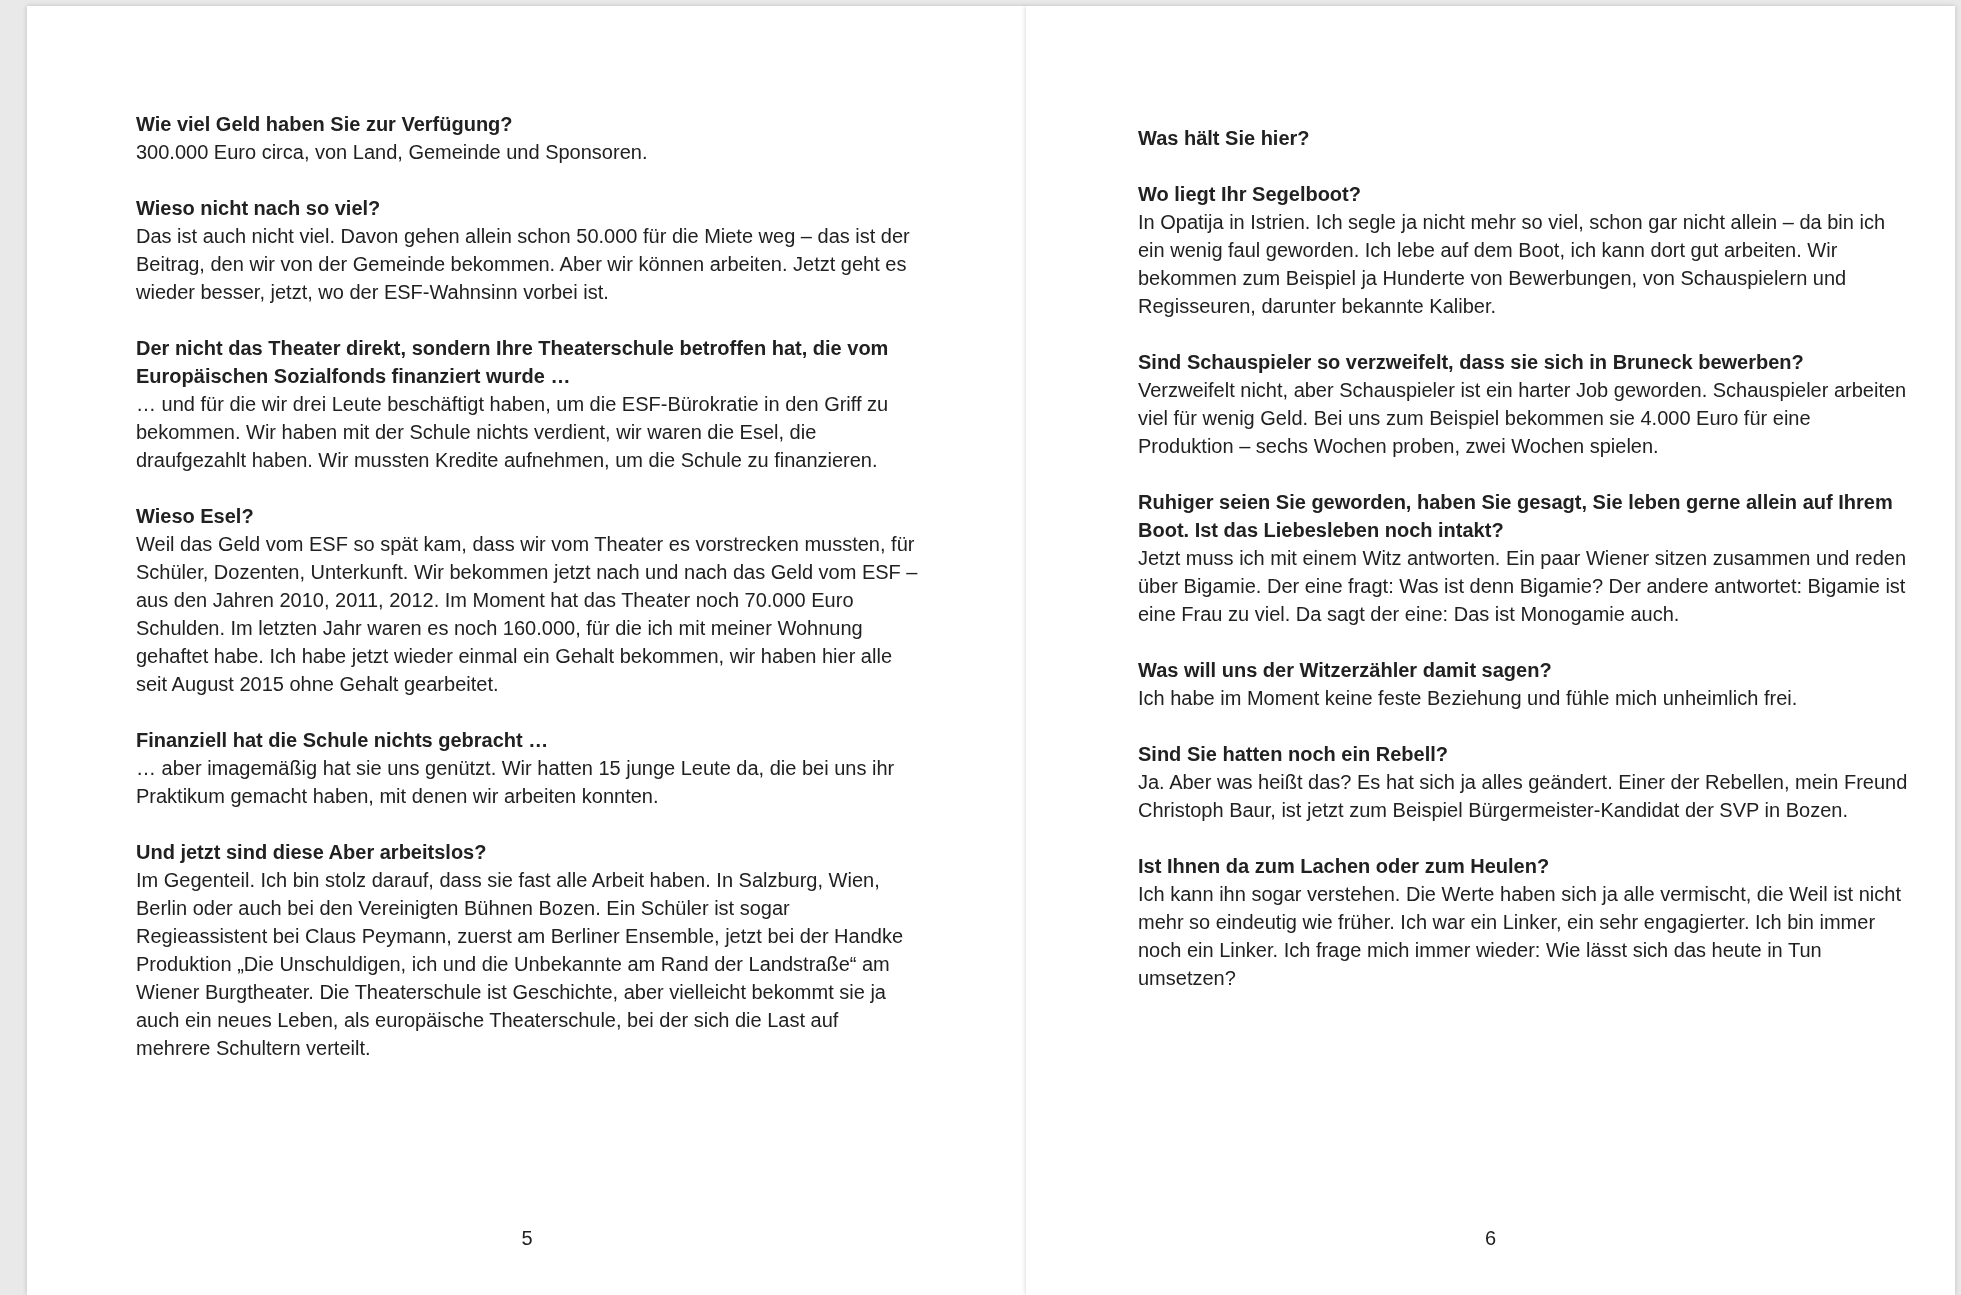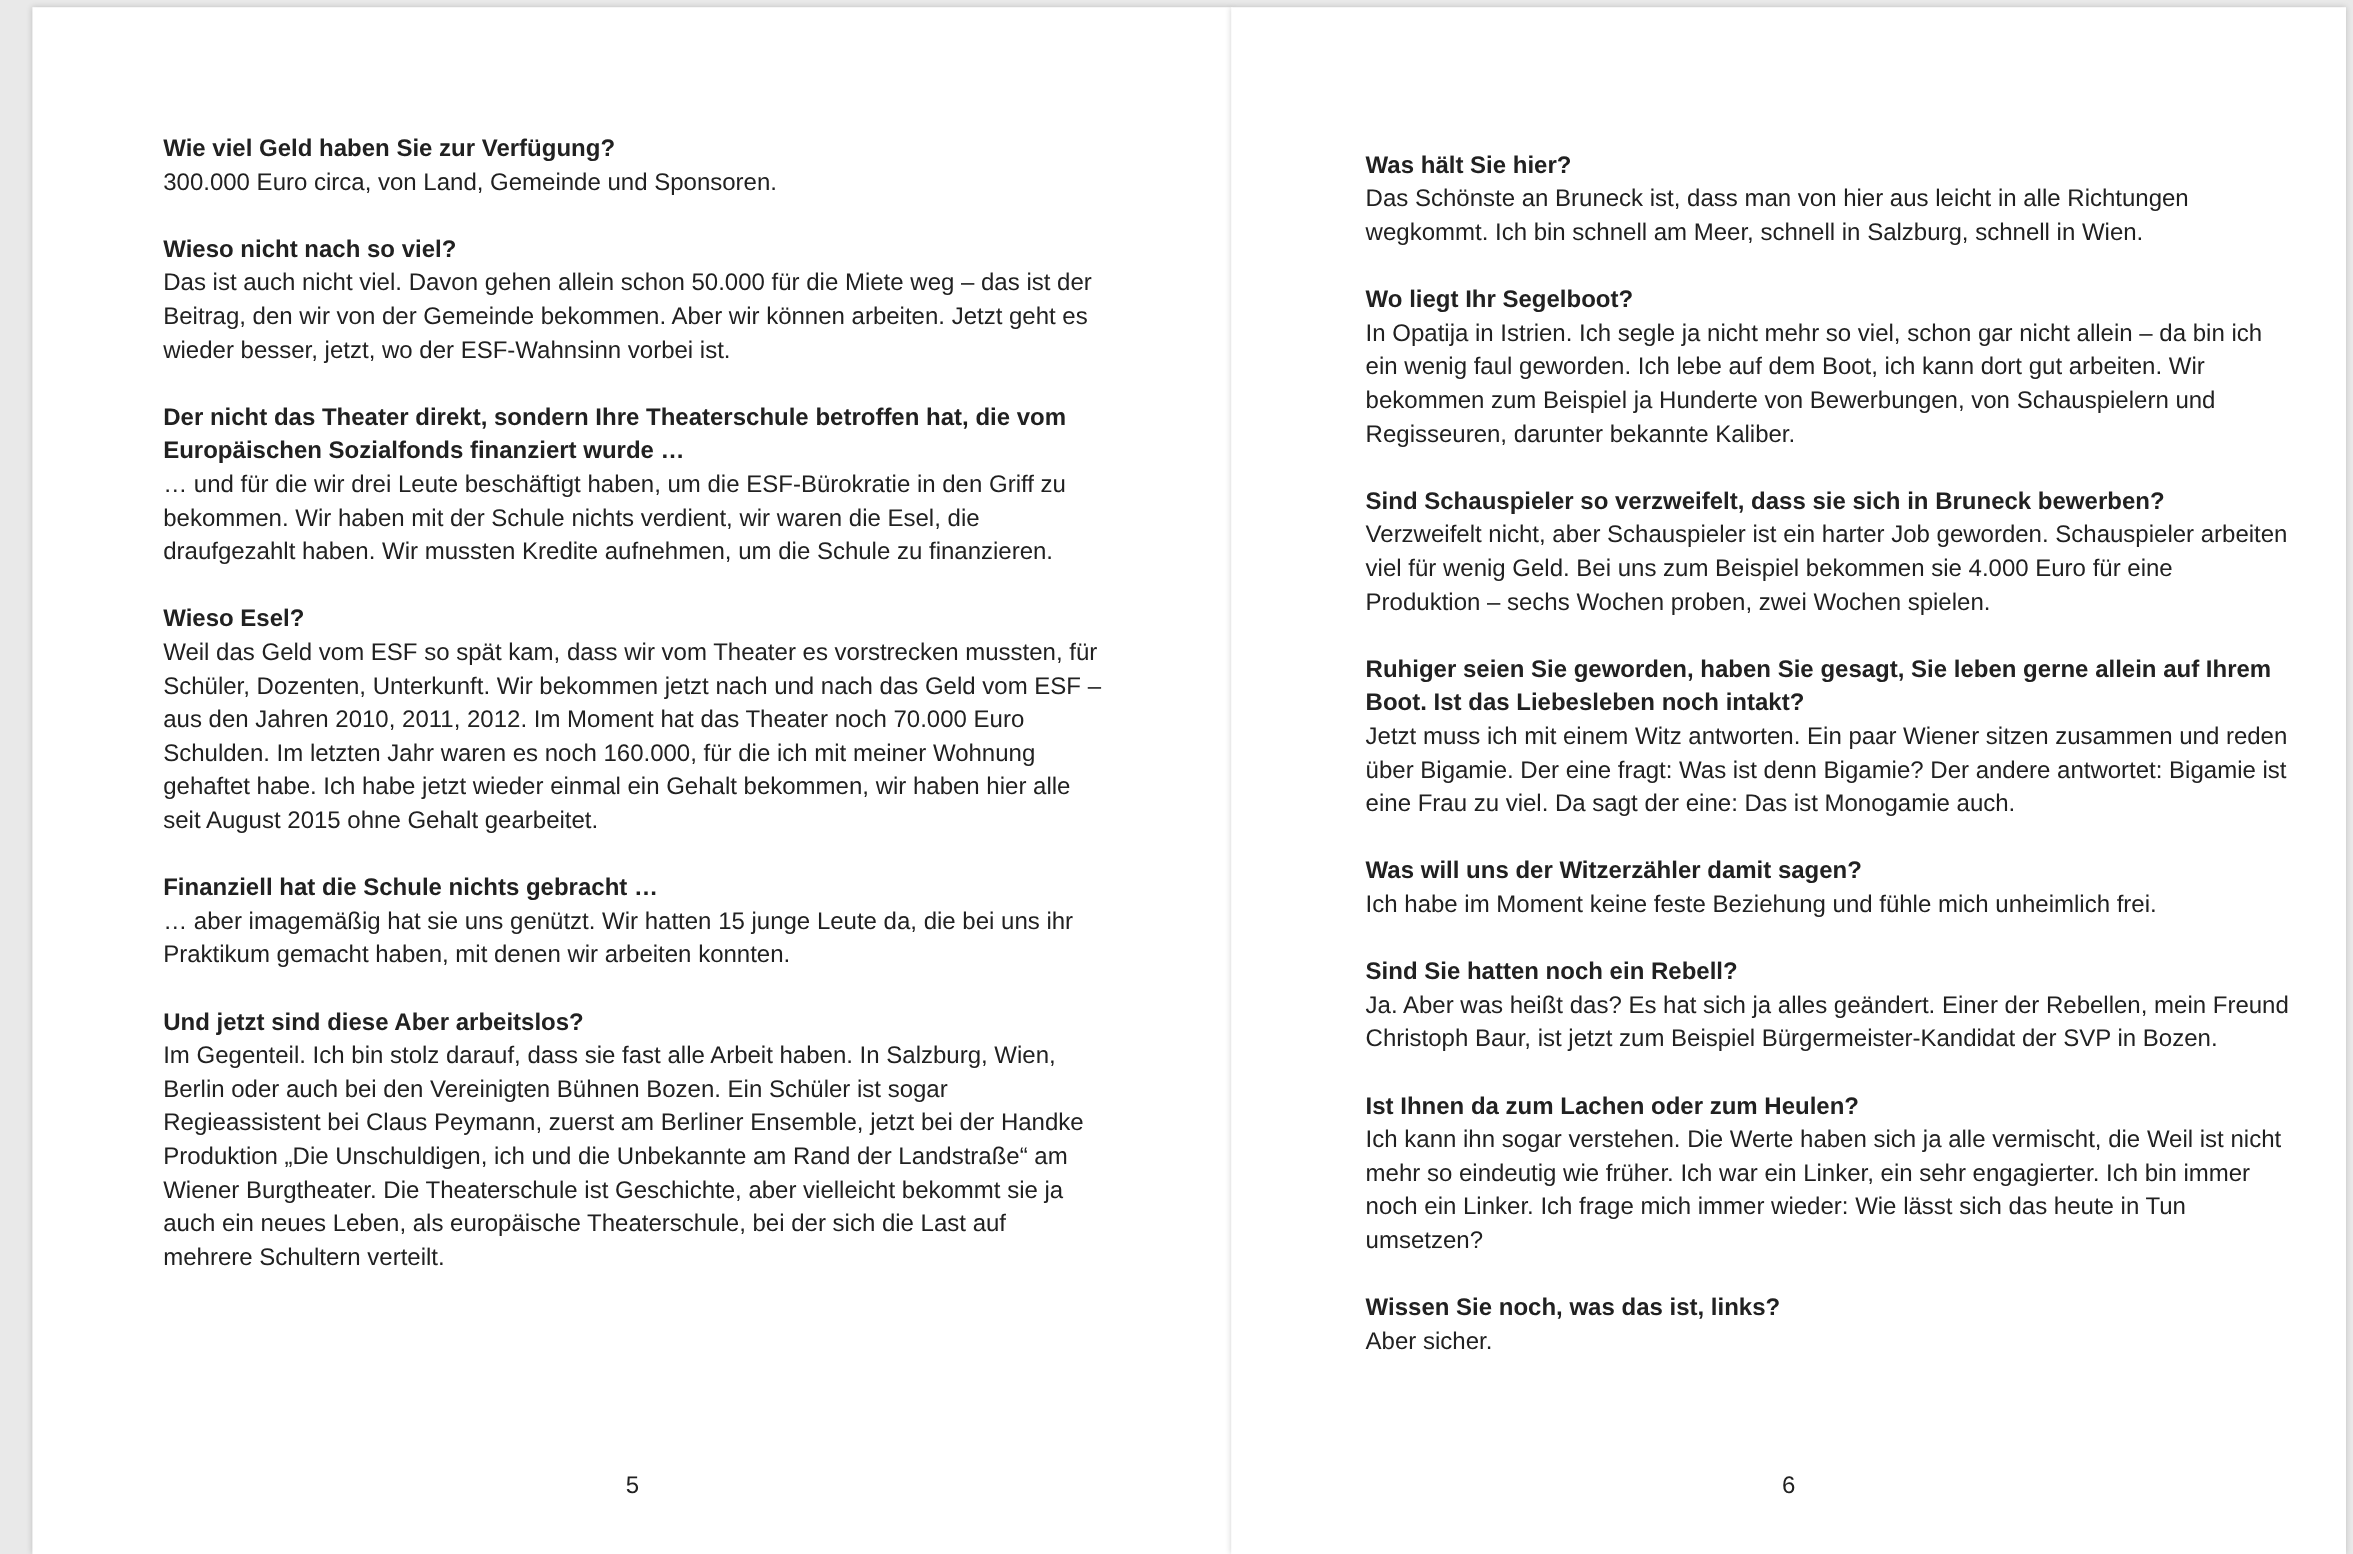--- a/index.html
+++ b/index.html
@@ -100,21 +100,20 @@
         <p class="answer">Im Gegenteil. Ich bin stolz darauf, dass sie fast alle Arbeit haben. In Salzburg, Wien, Berlin oder auch bei den Vereinigten Bühnen Bozen. Ein Schüler ist sogar Regieassistent bei Claus Peymann, zuerst am Berliner Ensemble, jetzt bei der Handke Produktion „Die Unschuldigen, ich und die Unbekannte am Rand der Landstraße“ am Wiener Burgtheater. Die Theaterschule ist Geschichte, aber vielleicht bekommt sie ja auch ein neues Leben, als europäische Theaterschule, bei der sich die Last auf mehrere Schultern verteilt.</p>
       </div>
     </div>
   <div class="page-number">5</div>
 </section>
 
 <section class="page page-right" style="background: rgb(255, 255, 255); text-decoration: underline;">
   <div class="content">
       <div class="qa-block">
         <p class="question">Was hält Sie hier?</p>
-        <p class="answer">Das Schönste an Bruneck ist, dass man von hier aus leicht in alle Richtungen wegkommt. Ich bin schnell am Meer, schnell in Salzburg, schnell in Wien.</p>
       </div>
       <div class="qa-block">
         <p class="question">Wo liegt Ihr Segelboot?</p>
         <p class="answer">In Opatija in Istrien. Ich segle ja nicht mehr so viel, schon gar nicht allein – da bin ich ein wenig faul geworden. Ich lebe auf dem Boot, ich kann dort gut arbeiten. Wir bekommen zum Beispiel ja Hunderte von Bewerbungen, von Schauspielern und Regisseuren, darunter bekannte Kaliber.</p>
       </div>
       <div class="qa-block">
         <p class="question">Sind Schauspieler so verzweifelt, dass sie sich in Bruneck bewerben?</p>
         <p class="answer">Verzweifelt nicht, aber Schauspieler ist ein harter Job geworden. Schauspieler arbeiten viel für wenig Geld. Bei uns zum Beispiel bekommen sie 4.000 Euro für eine Produktion – sechs Wochen proben, zwei Wochen spielen.</p>
       </div>
       <div class="qa-block">
@@ -126,19 +125,15 @@
         <p class="answer">Ich habe im Moment keine feste Beziehung und fühle mich unheimlich frei.</p>
       </div>
       <div class="qa-block">
         <p class="question">Sind Sie hatten noch ein Rebell?</p>
         <p class="answer">Ja. Aber was heißt das? Es hat sich ja alles geändert. Einer der Rebellen, mein Freund Christoph Baur, ist jetzt zum Beispiel Bürgermeister-Kandidat der SVP in Bozen.</p>
       </div>
       <div class="qa-block">
         <p class="question">Ist Ihnen da zum Lachen oder zum Heulen?</p>
         <p class="answer">Ich kann ihn sogar verstehen. Die Werte haben sich ja alle vermischt, die Weil ist nicht mehr so eindeutig wie früher. Ich war ein Linker, ein sehr engagierter. Ich bin immer noch ein Linker. Ich frage mich immer wieder: Wie lässt sich das heute in Tun umsetzen?</p>
       </div>
-      <div class="qa-block">
-        <p class="question">Wissen Sie noch, was das ist, links?</p>
-        <p class="answer">Aber sicher.</p>
-      </div>
     </div>
   <div class="page-number">6</div>
 </section>
 
 </body></html>

